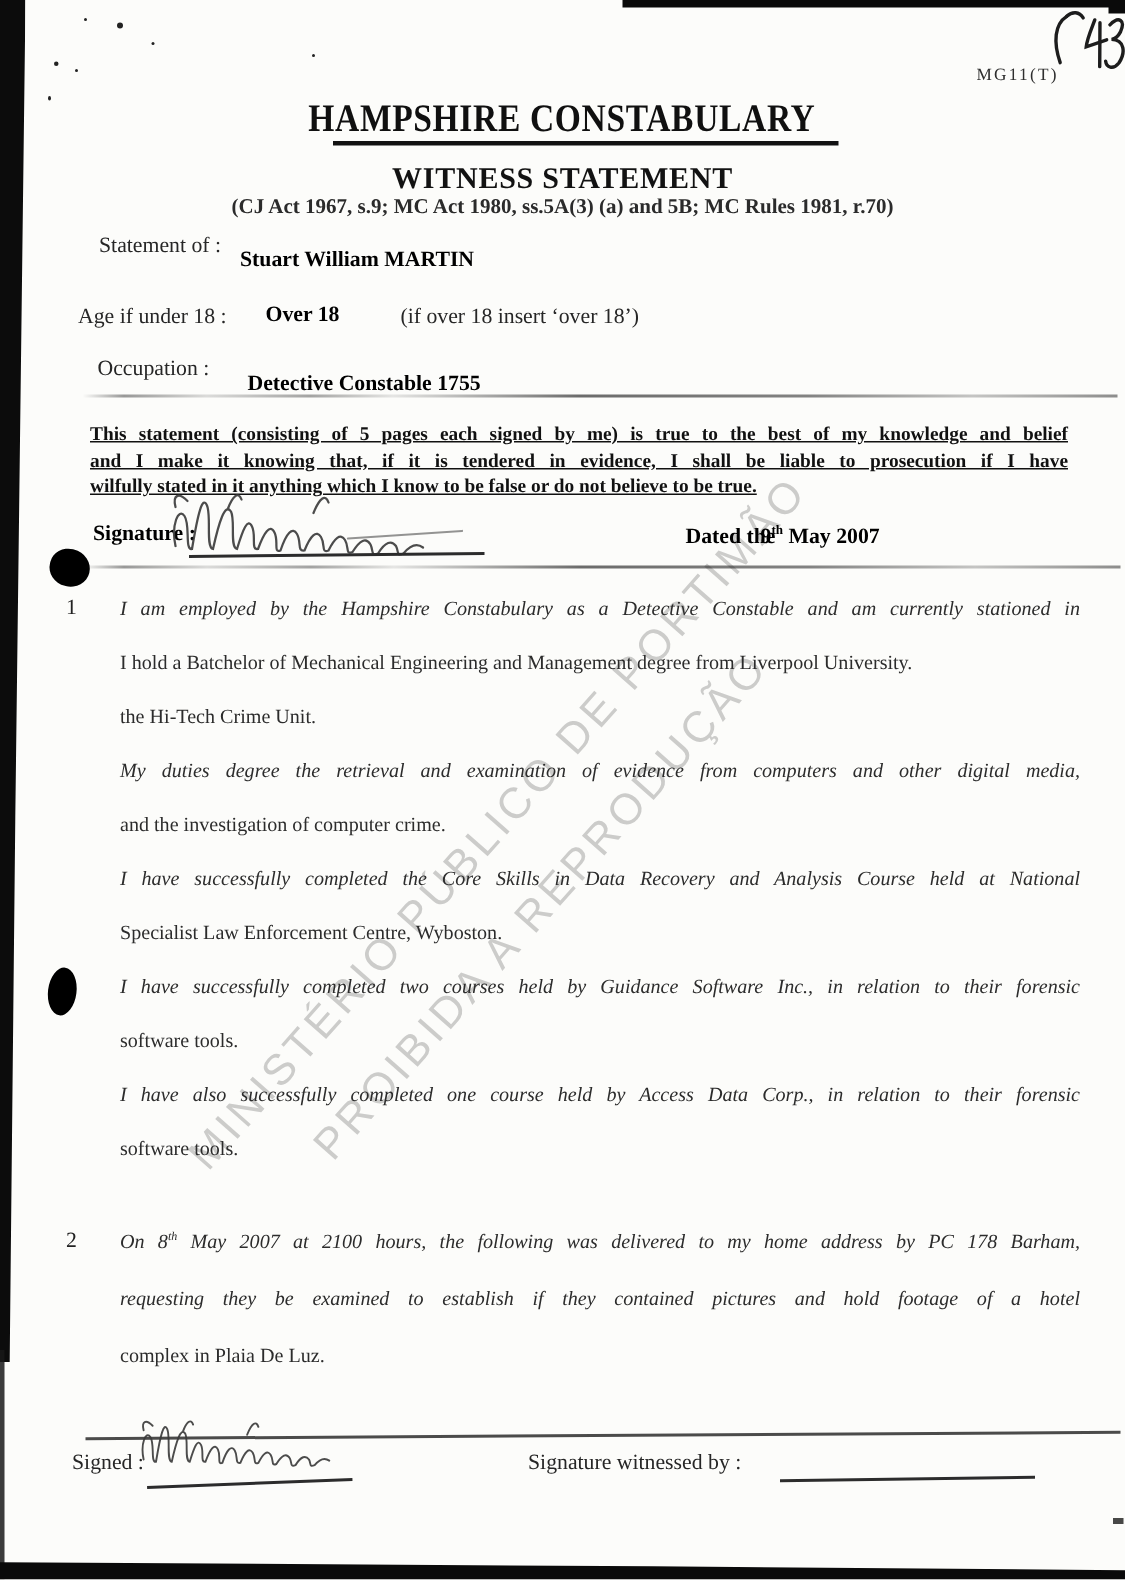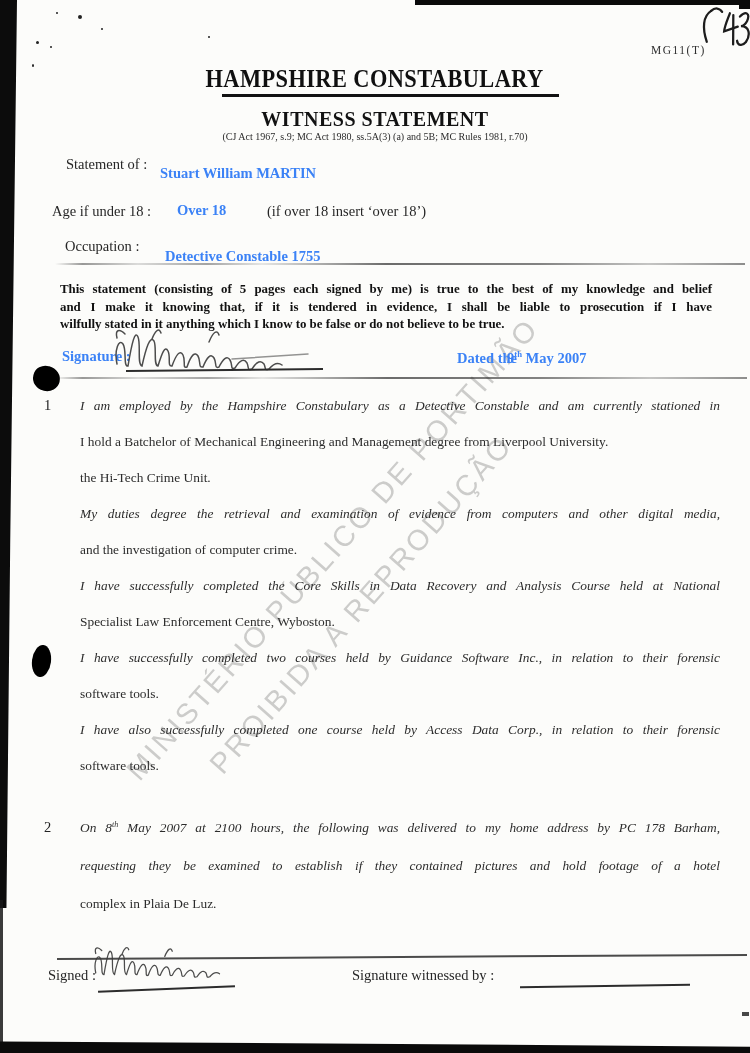--- a/index.html
+++ b/index.html
@@ -2,21 +2,21 @@
 <html><head>
 <meta charset="utf-8">
 <style>
   html,body{margin:0;padding:0;background:#9a9a98;}
   .page{
     position:relative;width:750px;height:1053px;margin:0 auto;
     background:#fcfcfa;overflow:hidden;
     font-family:"Liberation Serif",serif;color:#262626;
   }
   .abs{position:absolute;}
-  .b{font-weight:bold;color:#3b82f6;}
+  .b{font-weight:bold;color:#000000;}
   sup{font-size:60%;vertical-align:super;line-height:0;}
 
   
   .edge-left{left:0;top:0;width:17px;height:908px;background:#0c0c0c;
     clip-path:polygon(0 0,100% 0,60% 60%,38% 100%,0 100%);}
   .edge-left-thin{left:0;top:900px;width:3px;height:153px;background:rgba(25,25,25,.85);}
   .edge-top{left:415px;top:0;width:335px;height:5px;background:#0a0a0a;}
   .edge-top-corner{left:739px;top:0;width:11px;height:9px;background:#0a0a0a;}
   .edge-bottom{left:0;top:1040px;width:750px;height:13px;background:#0a0a0a;
     clip-path:polygon(0 12%,58% 32%,100% 52%,100% 100%,0 100%);}
@@ -29,29 +29,29 @@
 
   
   .handnum{left:698px;top:4px;width:54px;height:50px;}
   .formcode{left:651px;top:44px;font-size:11.5px;letter-spacing:1.5px;color:#2e2e2e;}
   .title{left:0;top:64px;width:750px;text-align:center;font-size:26px;line-height:30px;
     font-weight:bold;color:#101010;white-space:nowrap;}
   .title-inner{display:inline-block;transform:scaleX(.86);transform-origin:center;letter-spacing:.5px;}
   .title-rule{left:222px;top:94px;width:337px;height:2.6px;background:#121212;}
   .subtitle{left:0;top:108px;width:750px;text-align:center;font-size:20px;font-weight:bold;
     color:#121212;letter-spacing:.5px;}
-  .statute{left:0;top:131px;width:750px;text-align:center;font-size:10px;color:#2b2b2b;}
+  .statute{left:0;top:131px;width:750px;text-align:center;font-size:14px;color:#2b2b2b;font-weight:bold;}
 
   .lbl{font-size:14.5px;}
   .scan-rule{height:2px;background:linear-gradient(90deg,
     rgba(30,30,30,0) 0%,rgba(30,30,30,.45) 4%,rgba(30,30,30,.15) 12%,rgba(30,30,30,.4) 22%,
     rgba(30,30,30,.1) 30%,rgba(30,30,30,.65) 48%,rgba(30,30,30,.55) 70%,
     rgba(30,30,30,.25) 86%,rgba(30,30,30,.5) 100%);}
 
-  .decl{left:60px;top:281px;width:652px;font-size:12.9px;font-weight:bold;color:#111;}
+  .decl{left:60px;top:281px;width:652px;font-size:12.9px;font-weight:bold;color:#111;text-decoration:underline;}
   .decl-line{line-height:17.6px;}
   .decl-line.j{text-align:justify;text-align-last:justify;}
 
   .sigline{background:#2c2c2c;height:1.5px;}
 
   
   .para{width:640px;font-size:13.4px;color:#2c2c2c;}
   .bline{height:36px;white-space:nowrap;overflow:visible;}
   .bline.j{white-space:normal;text-align:justify;text-align-last:justify;font-style:italic;}
   .p2 .bline{height:38px;}

